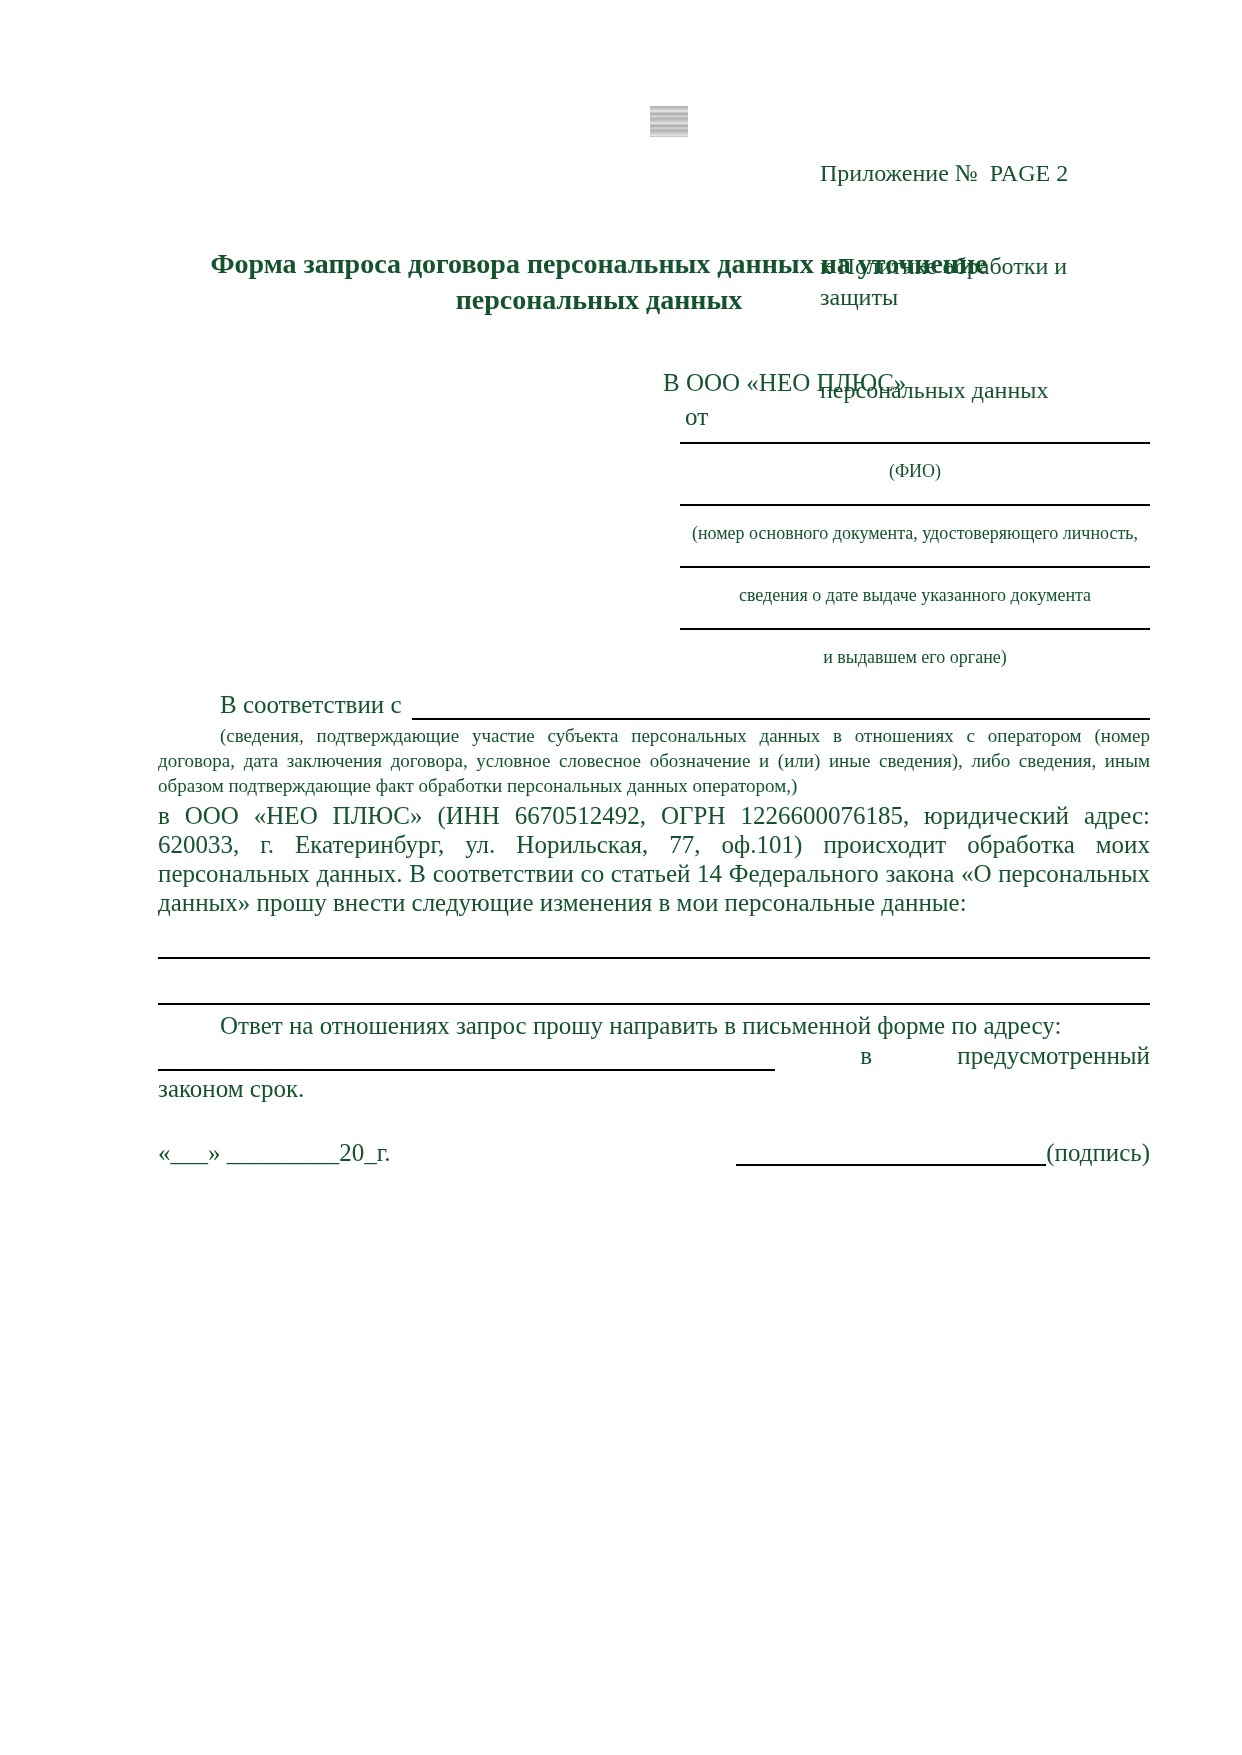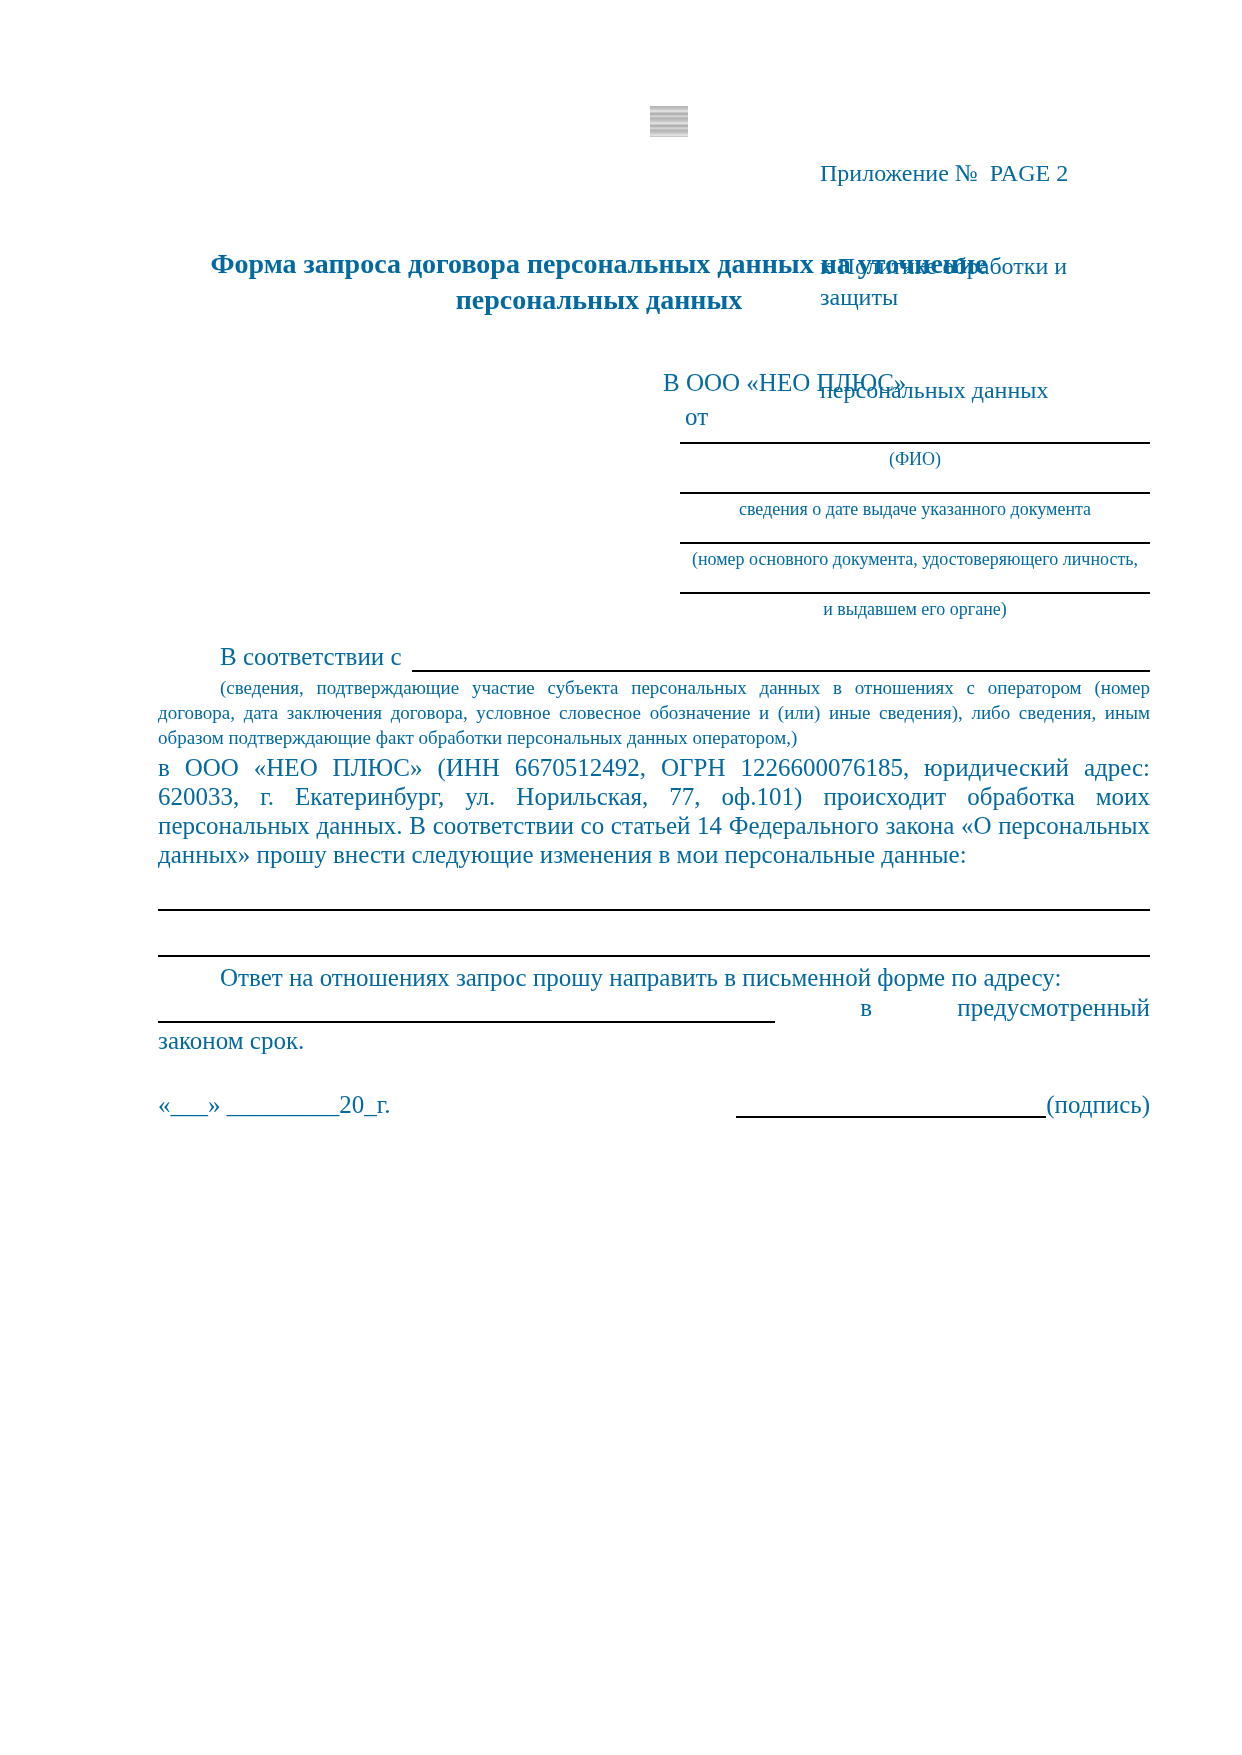--- a/index.html
+++ b/index.html
@@ -5,21 +5,21 @@
   html, body { margin: 0; padding: 0; background: #ffffff; }
   .page {
     position: relative;
     width: 1242px;
     height: 1755px;
     margin: 0 auto;
     background: #ffffff;
     box-sizing: border-box;
     padding: 96px 92px 0 158px;
     font-family: "Liberation Serif", "DejaVu Serif", serif;
-    color: #0369a1;
+    color: #14532d;
     overflow: hidden;
   }
   
   .header-area { position: relative; height: 134px; }
   .blurred-icon {
     position: absolute; left: 492px; top: 10px;
     width: 38px; height: 31px;
     background: repeating-linear-gradient(
       180deg,
       #a8a8a8 0px, #c9c9c9 4px,
@@ -44,21 +44,21 @@
   
   .to-line  { margin: 50px 0 0 505px; font-size: 25px; line-height: 30px; }
   .from-line{ margin: 4px 0 0 527px;  font-size: 25px; line-height: 30px; }
   .fields   { margin-left: 522px; width: 470px; margin-top: 10px; }
   .field    { margin-bottom: 22px; }
   .field-rule { border-top: 2px solid #000; height: 0; }
   .field-caption {
     text-align: center;
     font-size: 18px;
     line-height: 22px;
-    padding-top: 4px;
+    padding-top: 16px;
   }
   .request-heading {
     margin: 26px 110px 0 0;
     text-align: center;
     font-size: 25px;
     line-height: 30px;
   }
   
   .intro {
     display: flex;
@@ -134,25 +134,25 @@
   <div class="to-line">В ООО «НЕО ПЛЮС»</div>
   <div class="from-line">от</div>
 
   <div class="fields">
     <div class="field">
       <div class="field-rule"></div>
       <div class="field-caption">(ФИО)</div>
     </div>
     <div class="field">
       <div class="field-rule"></div>
-      <div class="field-caption">сведения о дате выдаче указанного документа</div>
+      <div class="field-caption">(номер основного документа, удостоверяющего личность,</div>
     </div>
     <div class="field">
       <div class="field-rule"></div>
-      <div class="field-caption">(номер основного документа, удостоверяющего личность,</div>
+      <div class="field-caption">сведения о дате выдаче указанного документа</div>
     </div>
     <div class="field">
       <div class="field-rule"></div>
       <div class="field-caption">и выдавшем его органе)</div>
     </div>
   </div>
 
 
   <div class="intro">
     <span class="intro-indent"></span>

